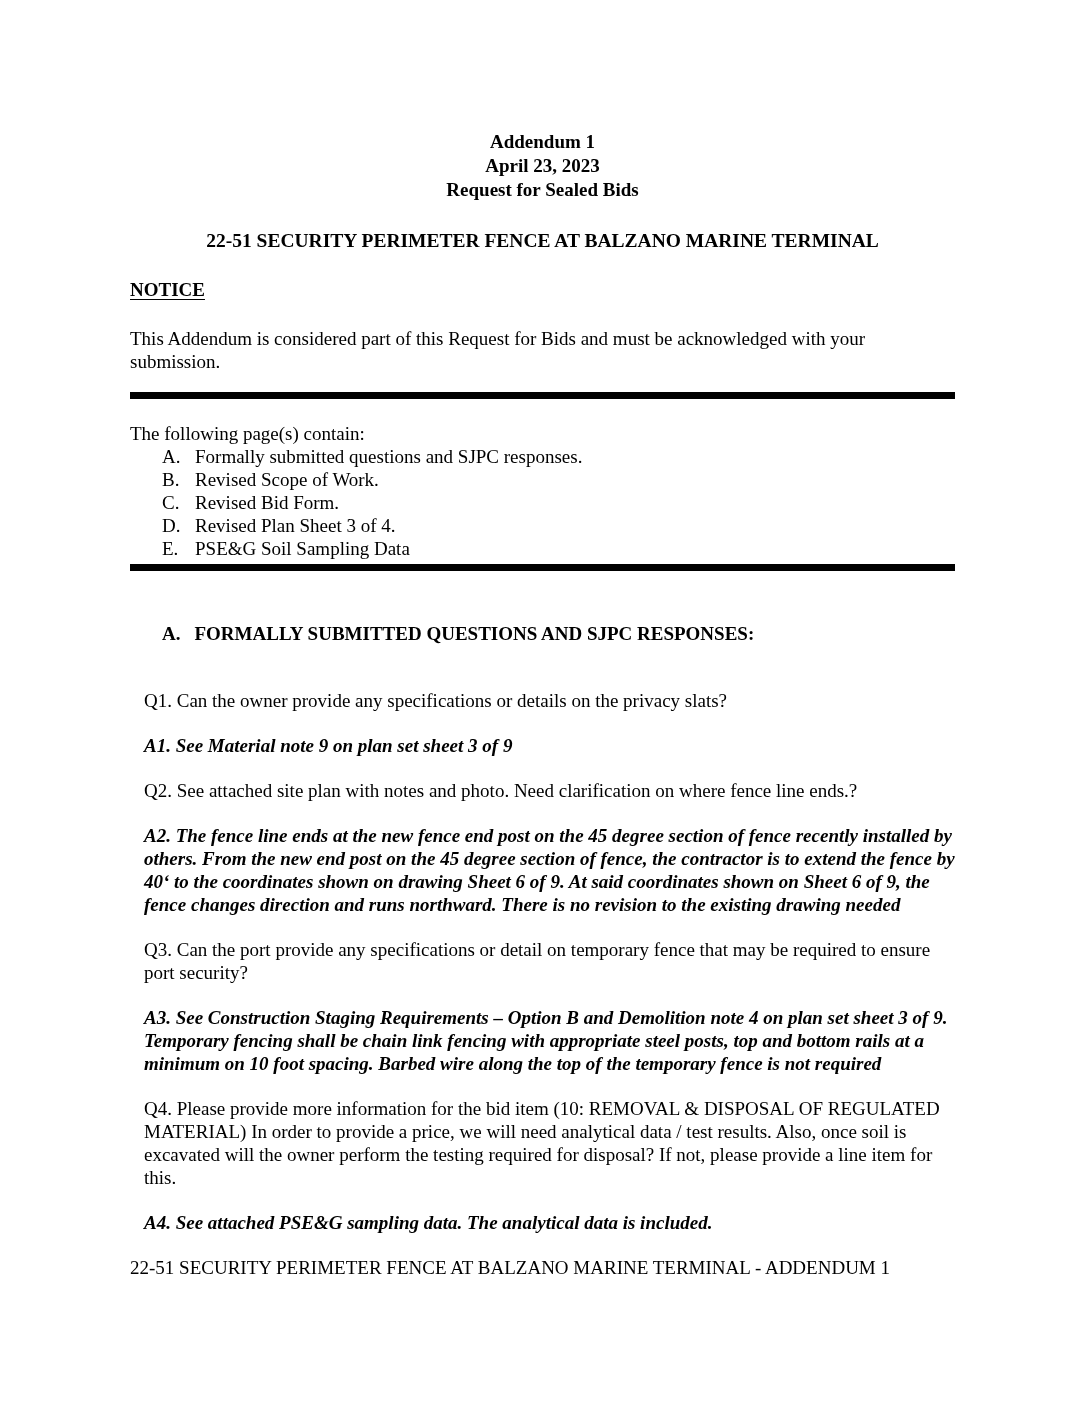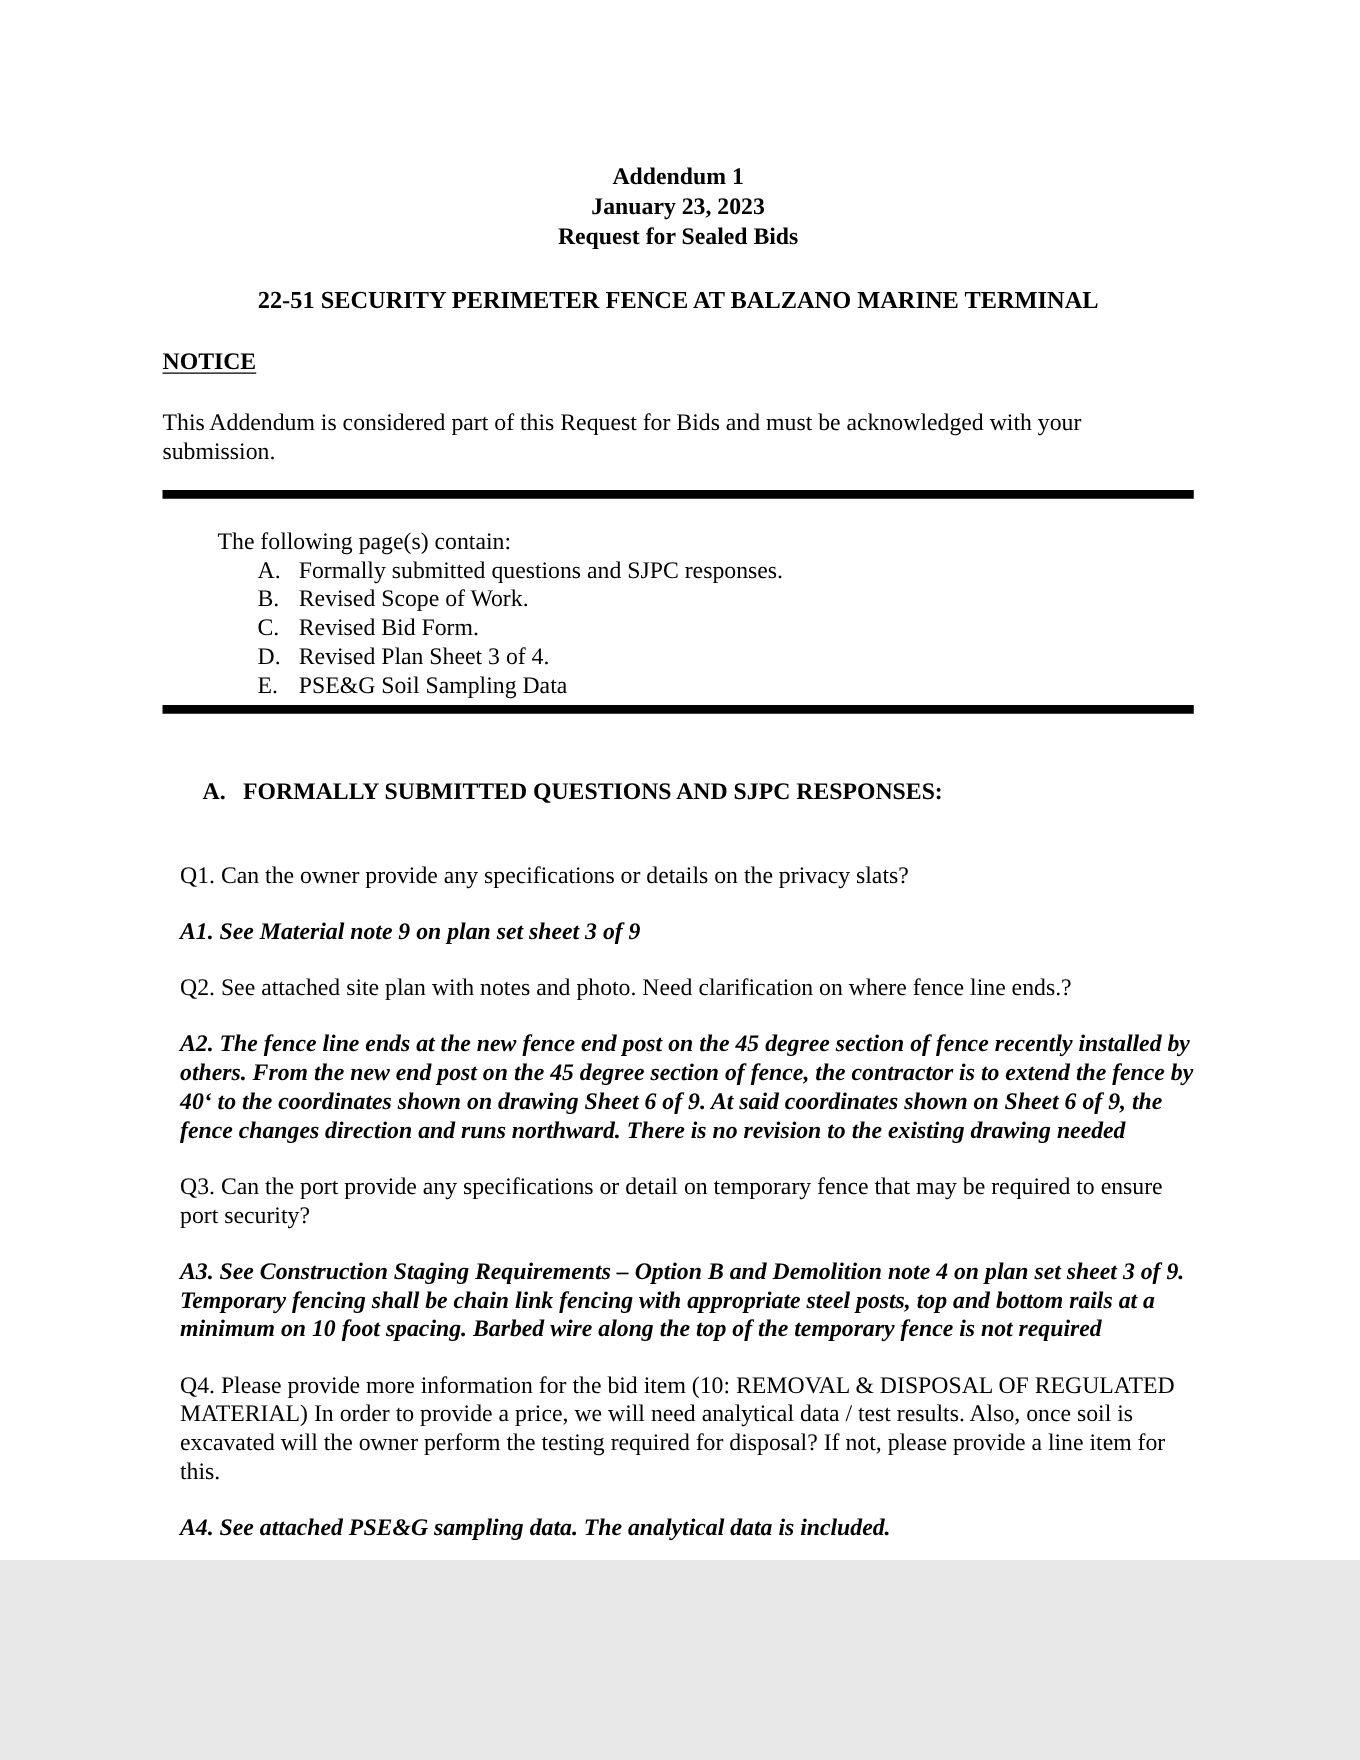--- a/index.html
+++ b/index.html
@@ -1,18 +1,18 @@
 <!DOCTYPE html>
 <html><head>
 <meta charset="utf-8">
 <style>
   html, body { margin: 0; padding: 0; background: #e8e8e8; }
   .page {
     width: 1088px;
-    height: 1248px;
+    height: 1408px;
     margin: 0 auto;
     background: #ffffff;
     color: #000000;
     font-family: "Liberation Serif", "DejaVu Serif", serif;
     font-size: 19px;
     line-height: 23px;
     box-sizing: border-box;
     padding: 130px 133px 0 130px;
     position: relative;
     overflow: hidden;
@@ -37,21 +37,21 @@
     text-decoration: underline;
     text-underline-offset: 3px;
   }
   .intro { margin-top: 26px; }
   .rule {
     height: 7px;
     background: #000000;
   }
   .rule-1 { margin-top: 16px; }
   .rule-2 { margin-top: 4px; }
-  .contents { margin-top: 23px; margin-left: 44px; }
+  .contents { margin-top: 23px; }
   .contents-item {
     display: flex;
   }
   .contents-item .letter {
     width: 33px;
     padding-left: 32px;
     flex: none;
   }
   .section-heading {
     margin-top: 51px;
@@ -70,21 +70,21 @@
   }
   .doc-footer { margin-top: 0; }
 </style>
 </head>
 <body>
 
 <div class="page">
 
   <div class="doc-header">
     <div>Addendum 1</div>
-    <div>January 23, 2023</div>
+    <div>April 23, 2023</div>
     <div>Request for Sealed Bids</div>
   </div>
 
   <div class="doc-title">22-51 SECURITY PERIMETER FENCE AT BALZANO MARINE TERMINAL</div>
 
   <div class="notice-label">
     <span>NOTICE</span>
   </div>
 
   <p class="intro">This Addendum is considered part of this Request for Bids and must be acknowledged with your submission.</p>

